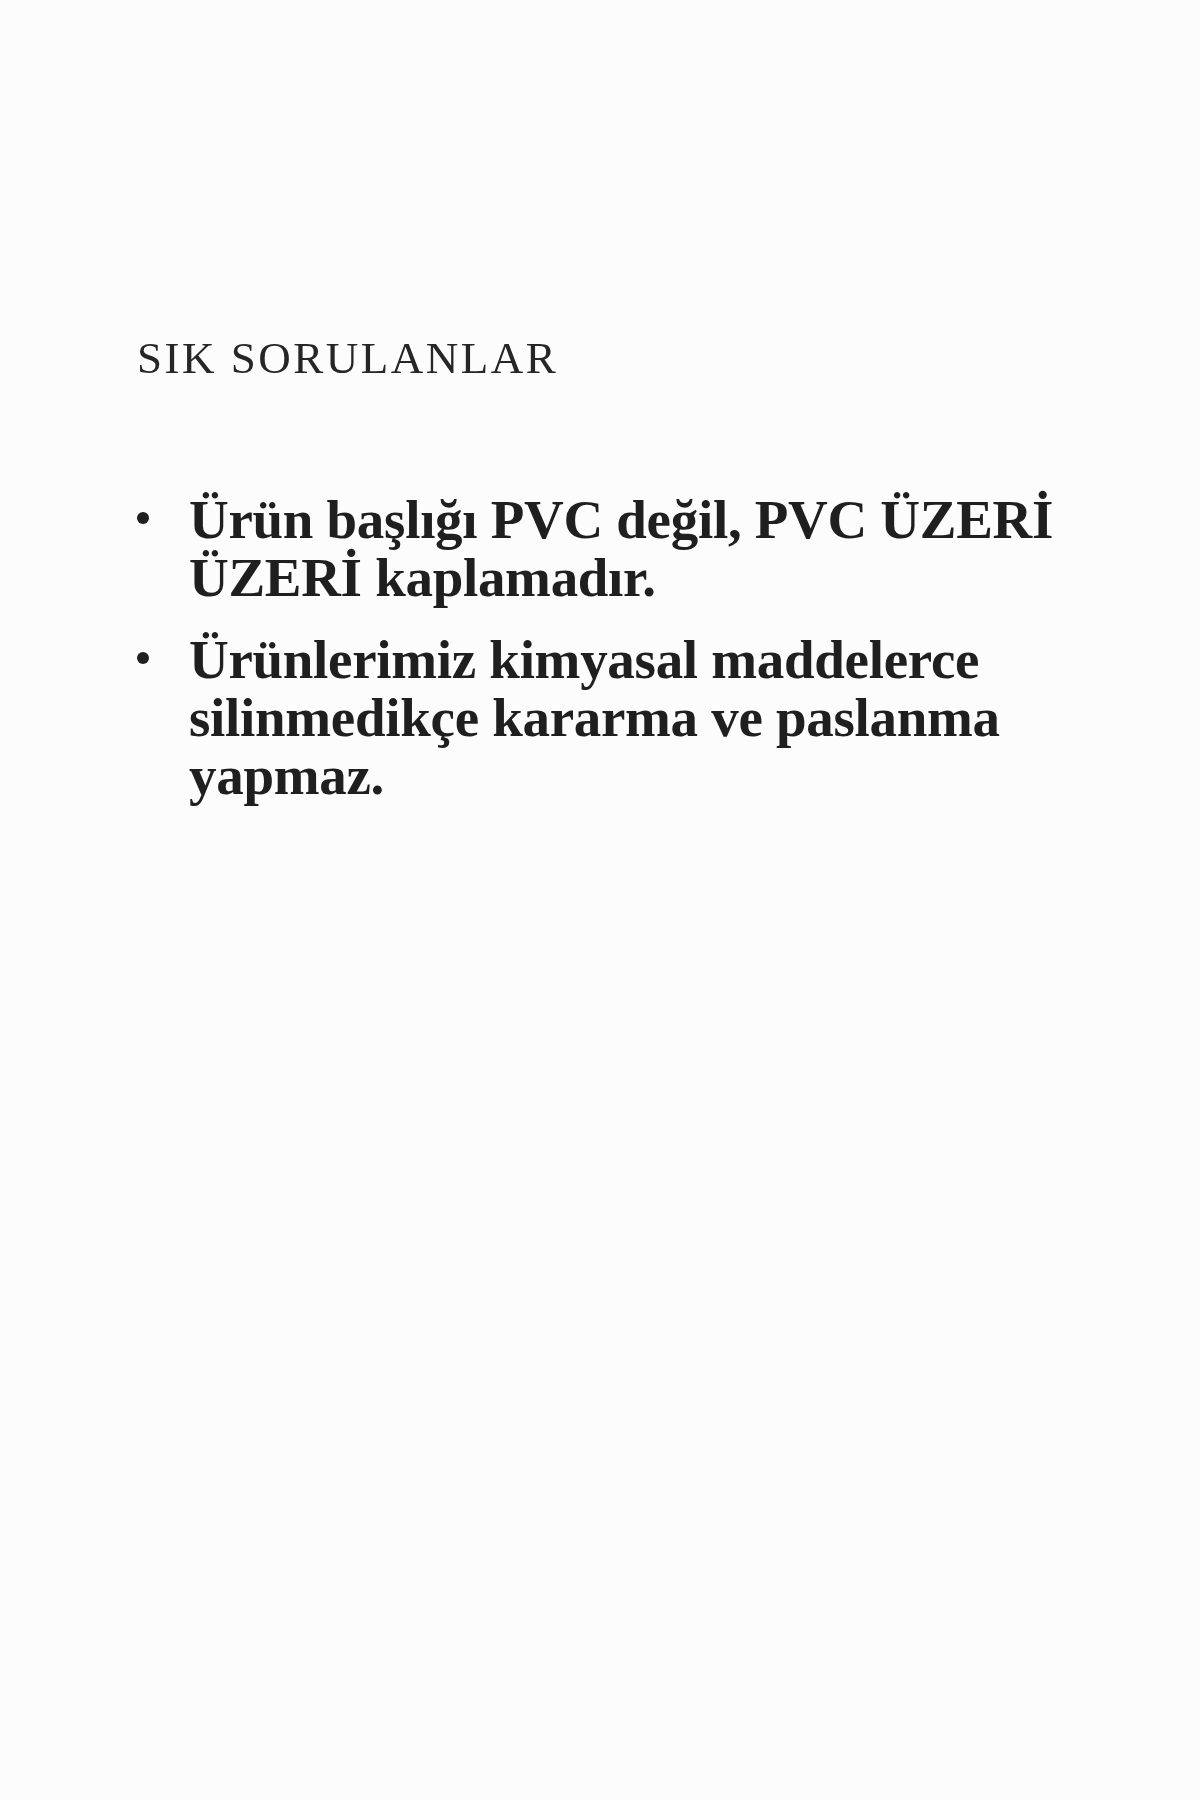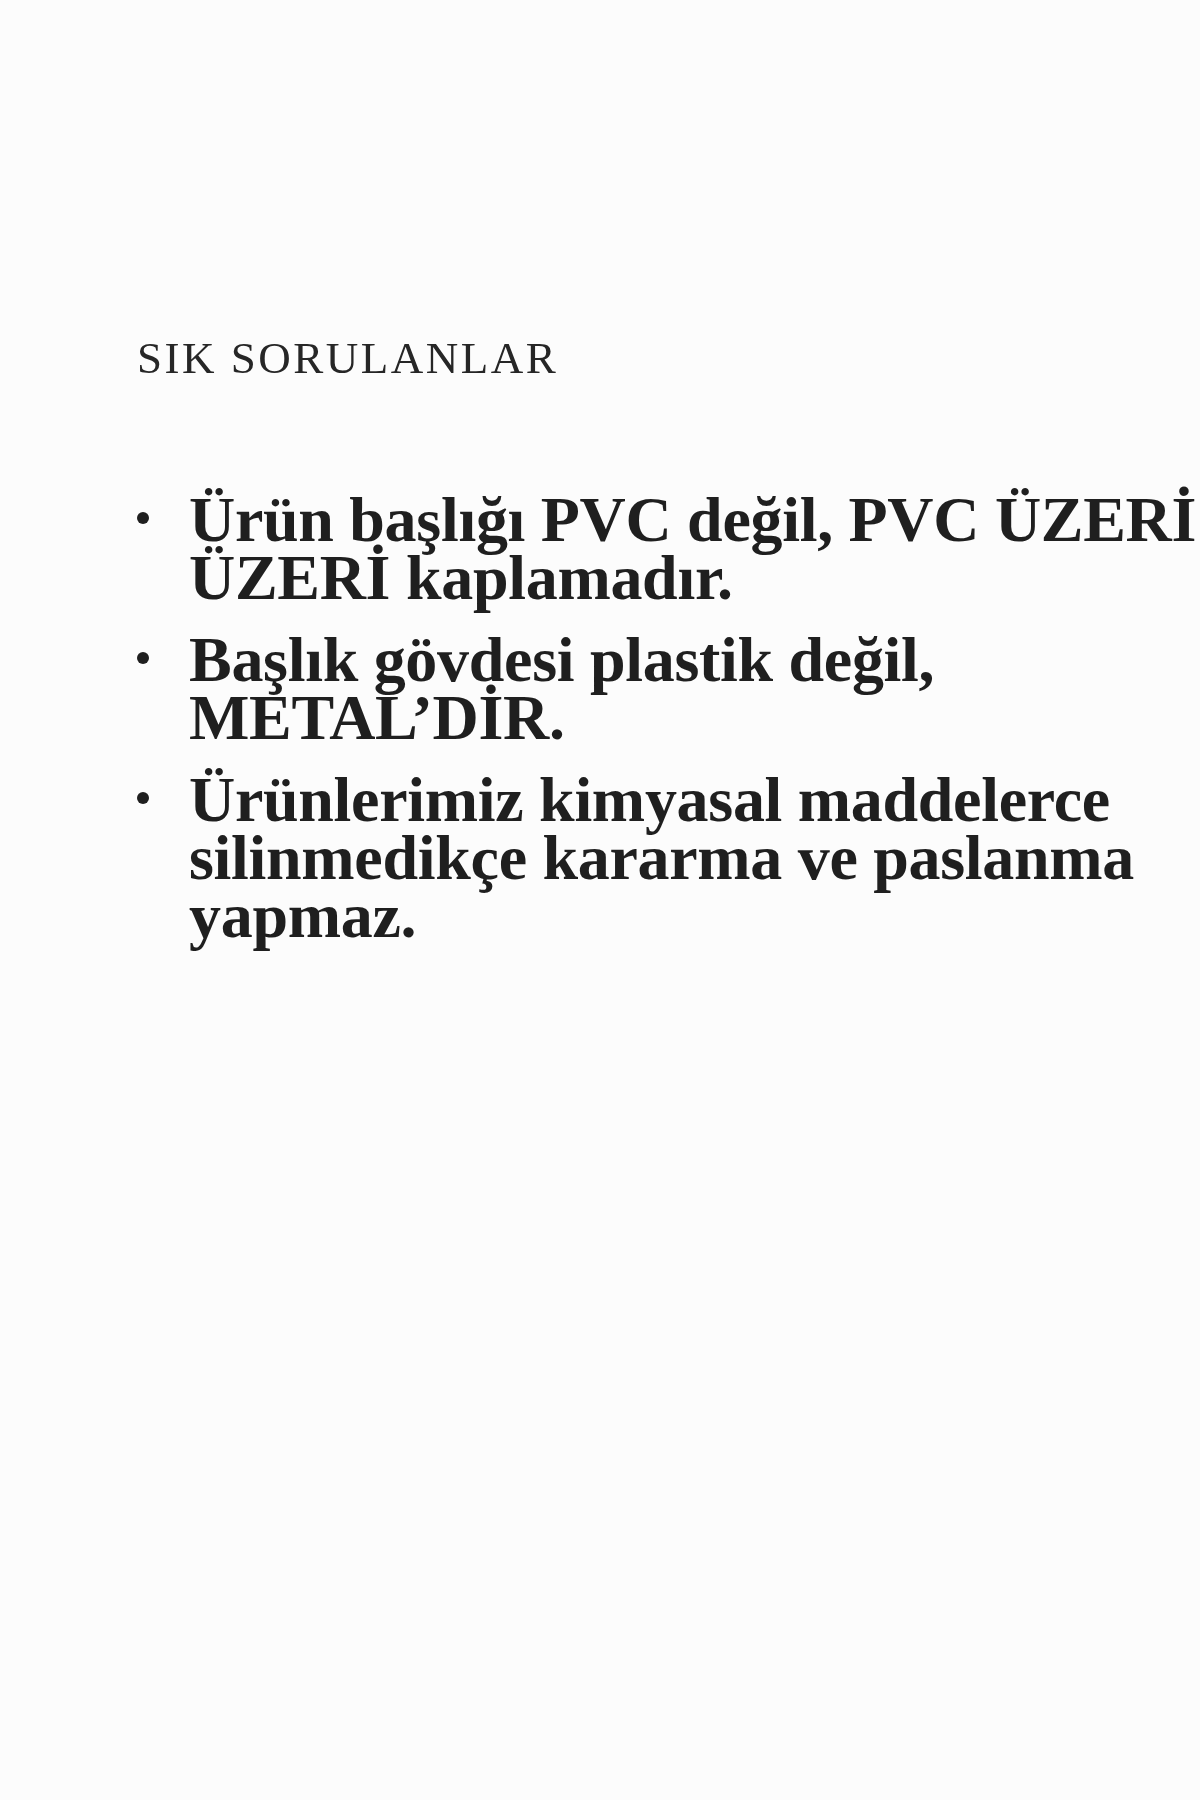--- a/index.html
+++ b/index.html
@@ -31,21 +31,21 @@
   }
   ul.faq-list {
     list-style: none;
     margin: 109px 0 0 0;
     padding: 0;
   }
   ul.faq-list li {
     position: relative;
     margin: 14px 0 24px 0;
     padding-left: 52px;
-    font-size: 64px;
+    font-size: 55px;
     line-height: 58px;
     font-weight: 700;
     letter-spacing: -0.3px;
   }
   .dot {
     position: absolute;
     left: 0;
     top: 21px;
     width: 12px;
     height: 12px;
@@ -66,25 +66,20 @@
     <h1 class="slide-title">SIK SORULANLAR</h1>
 
     <ul class="faq-list">
 
       <li>
         <span class="dot"></span>
         <span class="bullet-line">Ürün başlığı PVC değil, PVC ÜZERİ</span>
         <span class="bullet-line">ÜZERİ kaplamadır.</span>
       </li>
 
-      <li>
-        <span class="dot"></span>
-        <span class="bullet-line">Başlık gövdesi plastik değil,</span>
-        <span class="bullet-line">METAL’DİR.</span>
-      </li>
 
       <li>
         <span class="dot"></span>
         <span class="bullet-line">Ürünlerimiz kimyasal maddelerce</span>
         <span class="bullet-line">silinmedikçe kararma ve paslanma</span>
         <span class="bullet-line">yapmaz.</span>
       </li>
 
 
 

